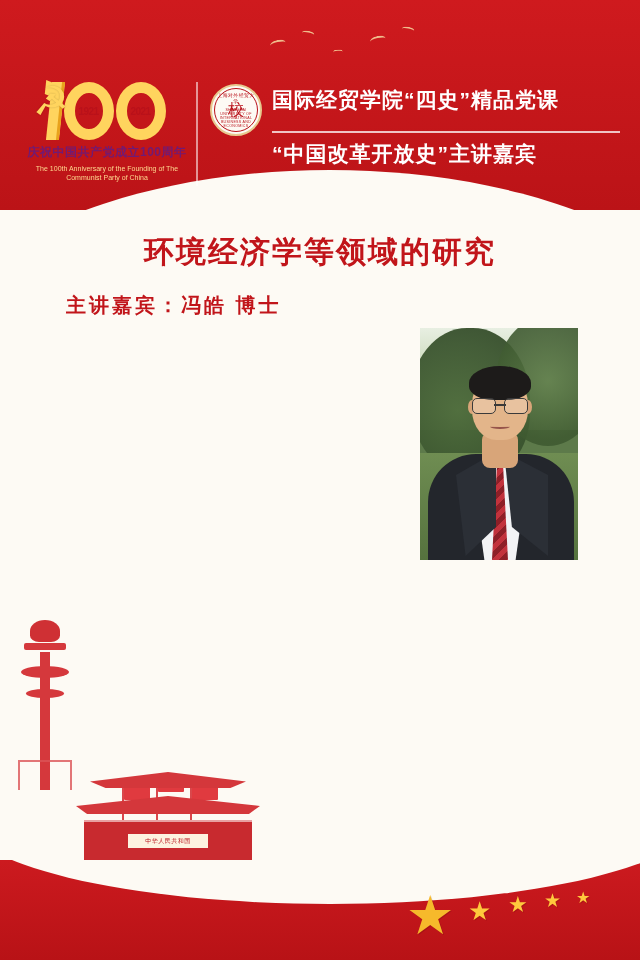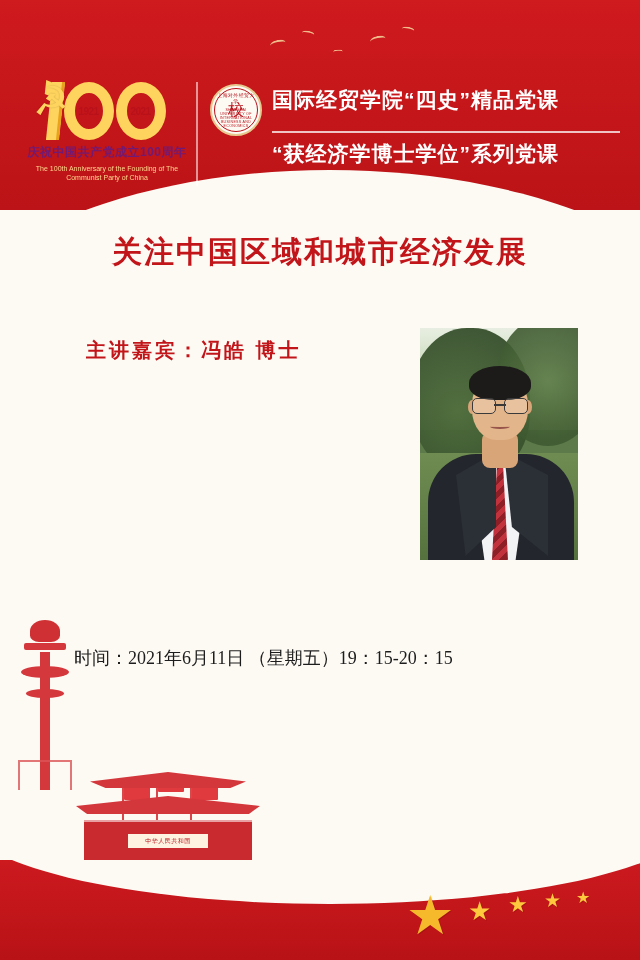--- a/index.html
+++ b/index.html
@@ -183,26 +183,25 @@
     left: 0; top: 232px;
     width: 640px;
     text-align: center;
     font-size: 30px;
     font-weight: bold;
     color: #c1151a;
     letter-spacing: 2px;
   }
   .speaker {
     position: absolute;
-    left: 86px; top: 292px;
+    left: 66px; top: 292px;
     font-size: 20px;
     font-weight: bold;
     color: #c1151a;
     letter-spacing: 3px;
-    margin-top: 45px;
   }
   .bio {
     position: absolute;
     left: 74px; top: 344px;
     width: 320px;
     font-family: "Liberation Serif", serif;
     font-size: 17px;
     line-height: 1.85;
     color: #2a2a2a;
     text-align: justify;
@@ -452,24 +451,24 @@
     <div class="ring">
       <div class="arc-top">上海对外经贸大学</div>
       <div class="glyph">校</div>
       <div class="arc-bot">SHANGHAI UNIVERSITY OF INTERNATIONAL BUSINESS AND ECONOMICS</div>
     </div>
   </div>
 
   <div class="band-lines">
     <div class="band-line1">国际经贸学院“四史”精品党课</div>
     <div class="band-underline"></div>
-    <div class="band-line2">“获经济学博士学位”系列党课</div>
-  </div>
-
-  <div class="title">关注中国区域和城市经济发展</div>
+    <div class="band-line2">“中国改革开放史”主讲嘉宾</div>
+  </div>
+
+  <div class="title">环境经济学等领域的研究</div>
 
   <div class="speaker">主讲嘉宾：冯皓  博士</div>
 
 
   <div class="portrait">
     <div class="bg-sky"></div>
     <div class="bg-tree"></div>
     <div class="bg-tree2"></div>
     <div class="bg-grass"></div>
     <div class="suit"></div>
@@ -481,21 +480,20 @@
     <div class="earL"></div>
     <div class="earR"></div>
     <div class="head"></div>
     <div class="hair"></div>
     <div class="glasses"></div>
     <div class="bridge"></div>
     <div class="mouth"></div>
   </div>
 
   <div class="details">
-    <div>时间：2021年6月11日 （星期五）19：15-20：15</div>
   </div>
 
   <div class="column">
     <div class="lion"></div>
     <div class="plate"></div>
     <div class="cloud1"></div>
     <div class="cloud2"></div>
     <div class="shaft"></div>
     <div class="fence"></div>
   </div>

